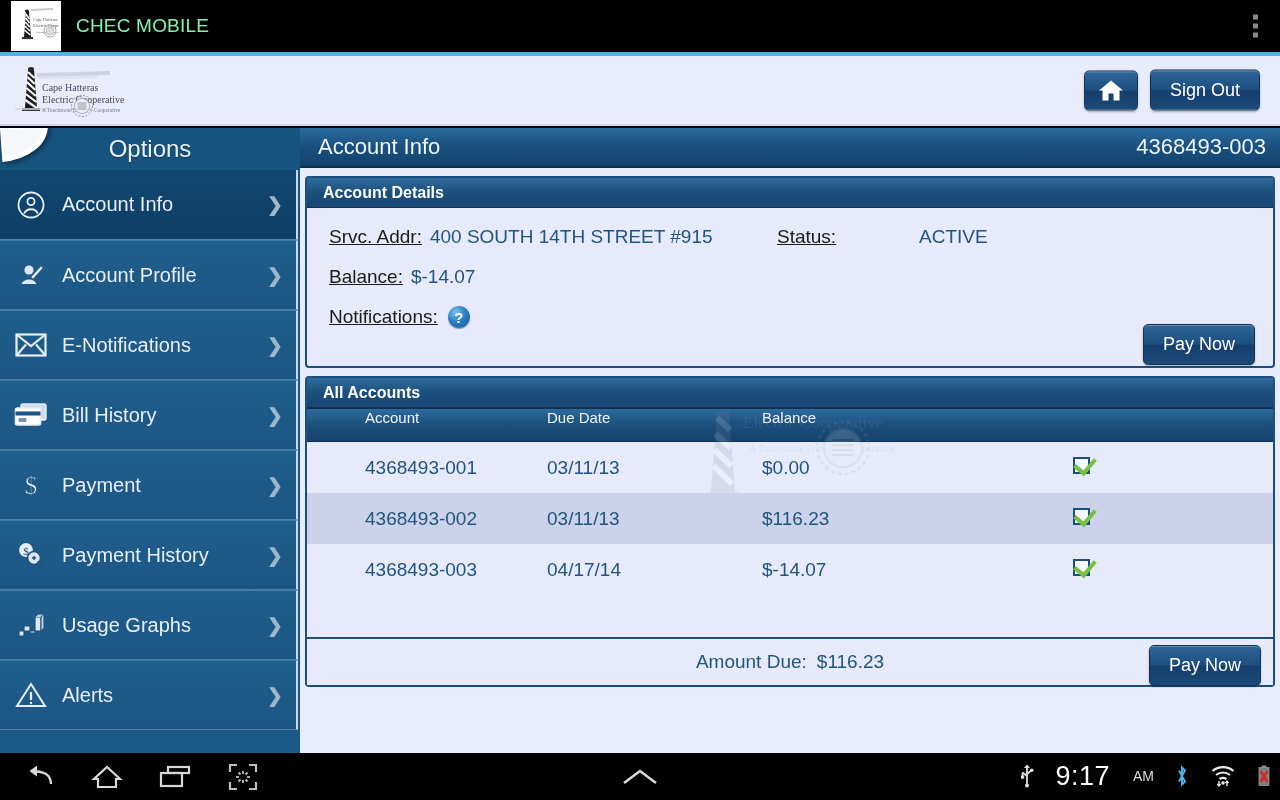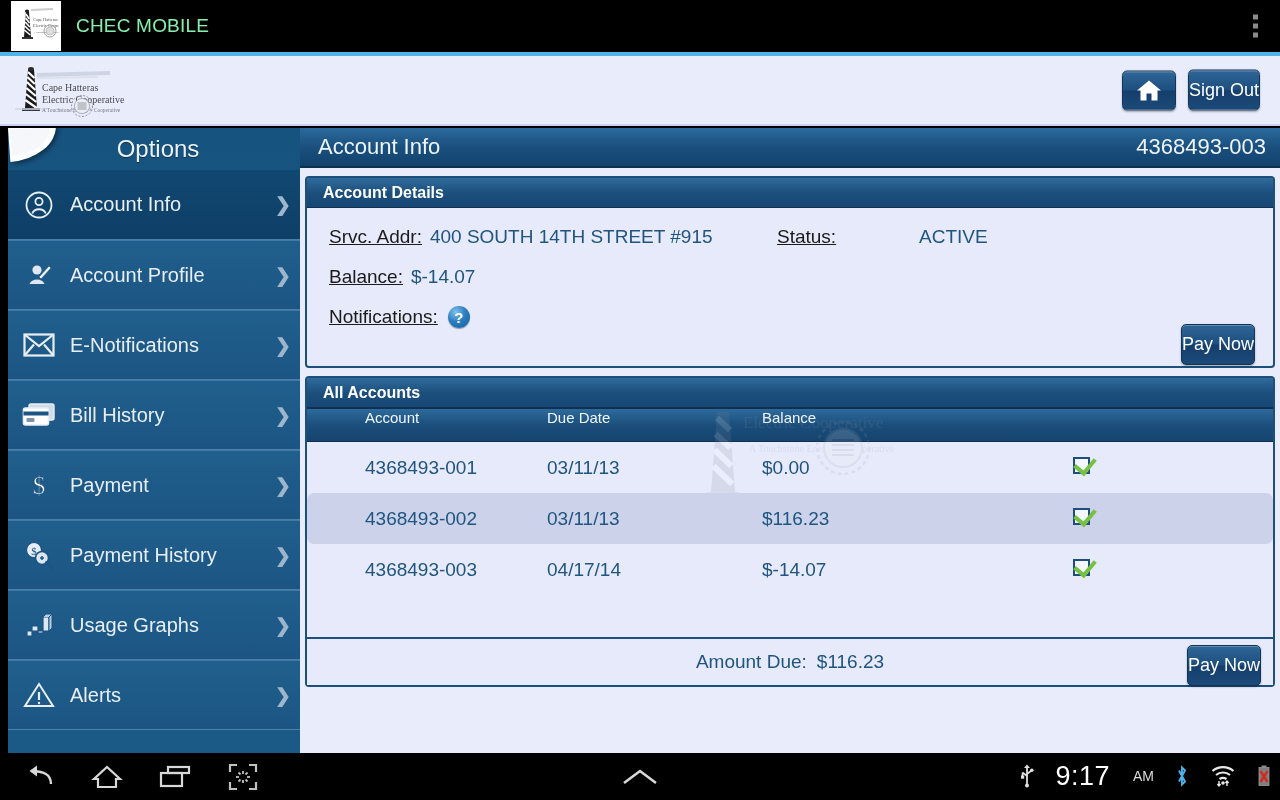--- a/index.html
+++ b/index.html
@@ -41,29 +41,29 @@
     border-bottom: 2px solid #c9d2ef;
   }
   .chec-logo { position: absolute; left: 10px; top: 8px; width: 180px; height: 56px; }
   .header-buttons {
     position: absolute; right: 20px; top: 50%; transform: translateY(-50%);
     display: flex; align-items: center; gap: 12px;
   }
   .btn-blue {
     background: linear-gradient(to bottom, #2f6697 0%, #1d4f80 48%, #153e6c 52%, #1b4a79 100%);
     border: 1px solid #123555; border-radius: 5px; color: #fff;
-    font-size: 18px; padding: 9px 0; cursor: pointer;
+    font-size: 18px; padding: 9px 19px; cursor: pointer;
     box-shadow: inset 0 1px 0 rgba(255,255,255,.25), 0 1px 2px rgba(0,0,0,.3);
     white-space: nowrap;
   }
   .btn-home { width: 54px; height: 40px; display:flex; align-items:center; justify-content:center; padding:0; }
 
   
   .sidebar {
-    position: absolute; left: 8px; top: 128px; width: 300px; height: 625px;
+    position: absolute; left: 0; top: 128px; width: 300px; height: 625px;
     background: linear-gradient(to bottom, #17537f 0%, #1b5986 100%);
     overflow: hidden;
   }
   .sidebar-title {
     height: 42px; color: #eaf2f8; font-size: 24px;
     display: flex; align-items: center; justify-content: center;
     text-shadow: 0 1px 1px rgba(0,0,0,.4);
   }
   .curl {
     position: absolute; left: 0; top: 0; width: 48px; height: 34px;
@@ -171,21 +171,21 @@
   }
   .c-acct { flex: 0 0 240px; padding-left: 58px; }
   .c-due  { flex: 0 0 215px; }
   .c-bal  { flex: 1; }
   .c-chk  { flex: 0 0 200px; }
   .rows { height: 195px; position: relative; }
   .trow {
     display: flex; align-items: center; height: 51px;
     color: #20557f; font-size: 19px; position: relative; z-index: 2;
   }
-  .trow.alt { background: #ccd2ea; border-radius: 7px; }
+  .trow.alt { background: #ccd2ea; }
   .trow .c-acct { padding-left: 58px; }
   .chkbox {
     width: 17px; height: 17px; border: 2px solid #1d4f7c; background: #f4f7ff;
     position: relative; display: inline-block;
   }
   .chkbox::after {
     content: ""; position: absolute; left: 3px; top: -5px;
     width: 10px; height: 16px; border: solid #76c043;
     border-width: 0 4px 4px 0; transform: rotate(40deg);
   }

